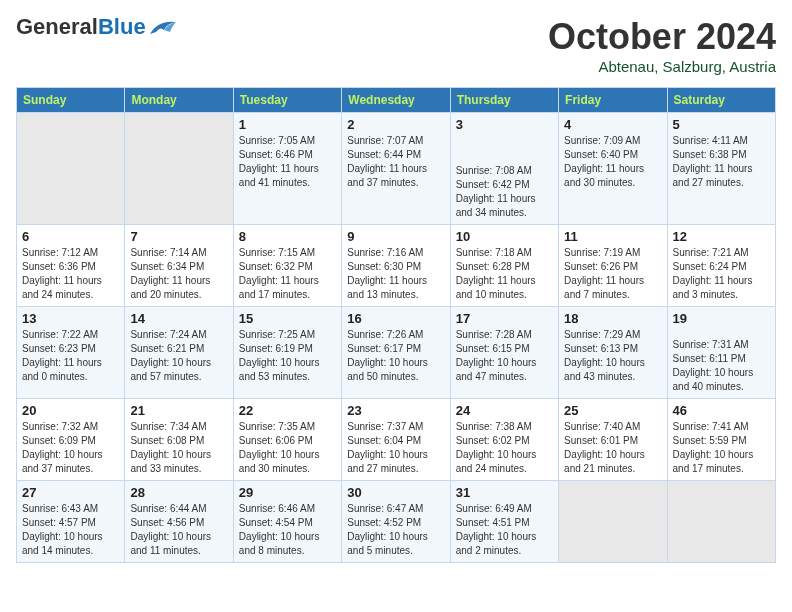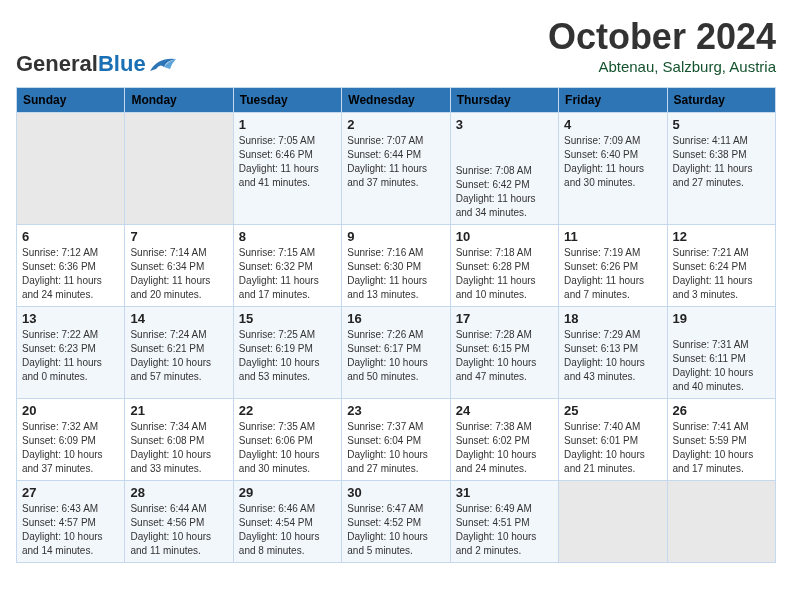--- a/index.html
+++ b/index.html
@@ -6,21 +6,21 @@
     body {
       font-family: Arial, sans-serif;
       background: #fff;
       width: 792px;
       min-height: 612px;
       padding: 16px;
     }
     .header {
       display: flex;
       justify-content: space-between;
-      align-items: flex-end;
+      align-items: flex-start;
       margin-bottom: 12px;
     }
     .logo {
       display: flex;
       flex-direction: column;
       align-items: flex-start;
     }
     .logo-text {
       font-size: 22px;
       font-weight: bold;
@@ -40,21 +40,21 @@
       font-size: 15px;
       color: #14532d;
     }
     table {
       width: 100%;
       border-collapse: collapse;
       font-size: 11px;
     }
     thead tr th {
       background: #2e75b6;
-      color: #000000;
+      color: #bef264;
       text-align: left;
       padding: 5px 6px;
       font-size: 12px;
       font-weight: bold;
       border: 1px solid #c5d8ed;
     }
     tbody tr td {
       border: 1px solid #c5d8ed;
       vertical-align: top;
       padding: 4px 5px;
@@ -271,21 +271,21 @@
 Sunset: 6:02 PM
 Daylight: 10 hours and 24 minutes.</div>
         </td>
         <td>
           <span class="day-number">25</span>
           <div class="day-info" style="white-space: pre-line;">Sunrise: 7:40 AM
 Sunset: 6:01 PM
 Daylight: 10 hours and 21 minutes.</div>
         </td>
         <td>
-          <span class="day-number">26</span>
+          <span class="day-number">46</span>
           <div class="day-info" style="white-space: pre-line;">Sunrise: 7:41 AM
 Sunset: 5:59 PM
 Daylight: 10 hours and 17 minutes.</div>
         </td>
       </tr>
       <tr>
         <td>
           <span class="day-number">27</span>
           <div class="day-info" style="white-space: pre-line;">Sunrise: 6:43 AM
 Sunset: 4:57 PM

